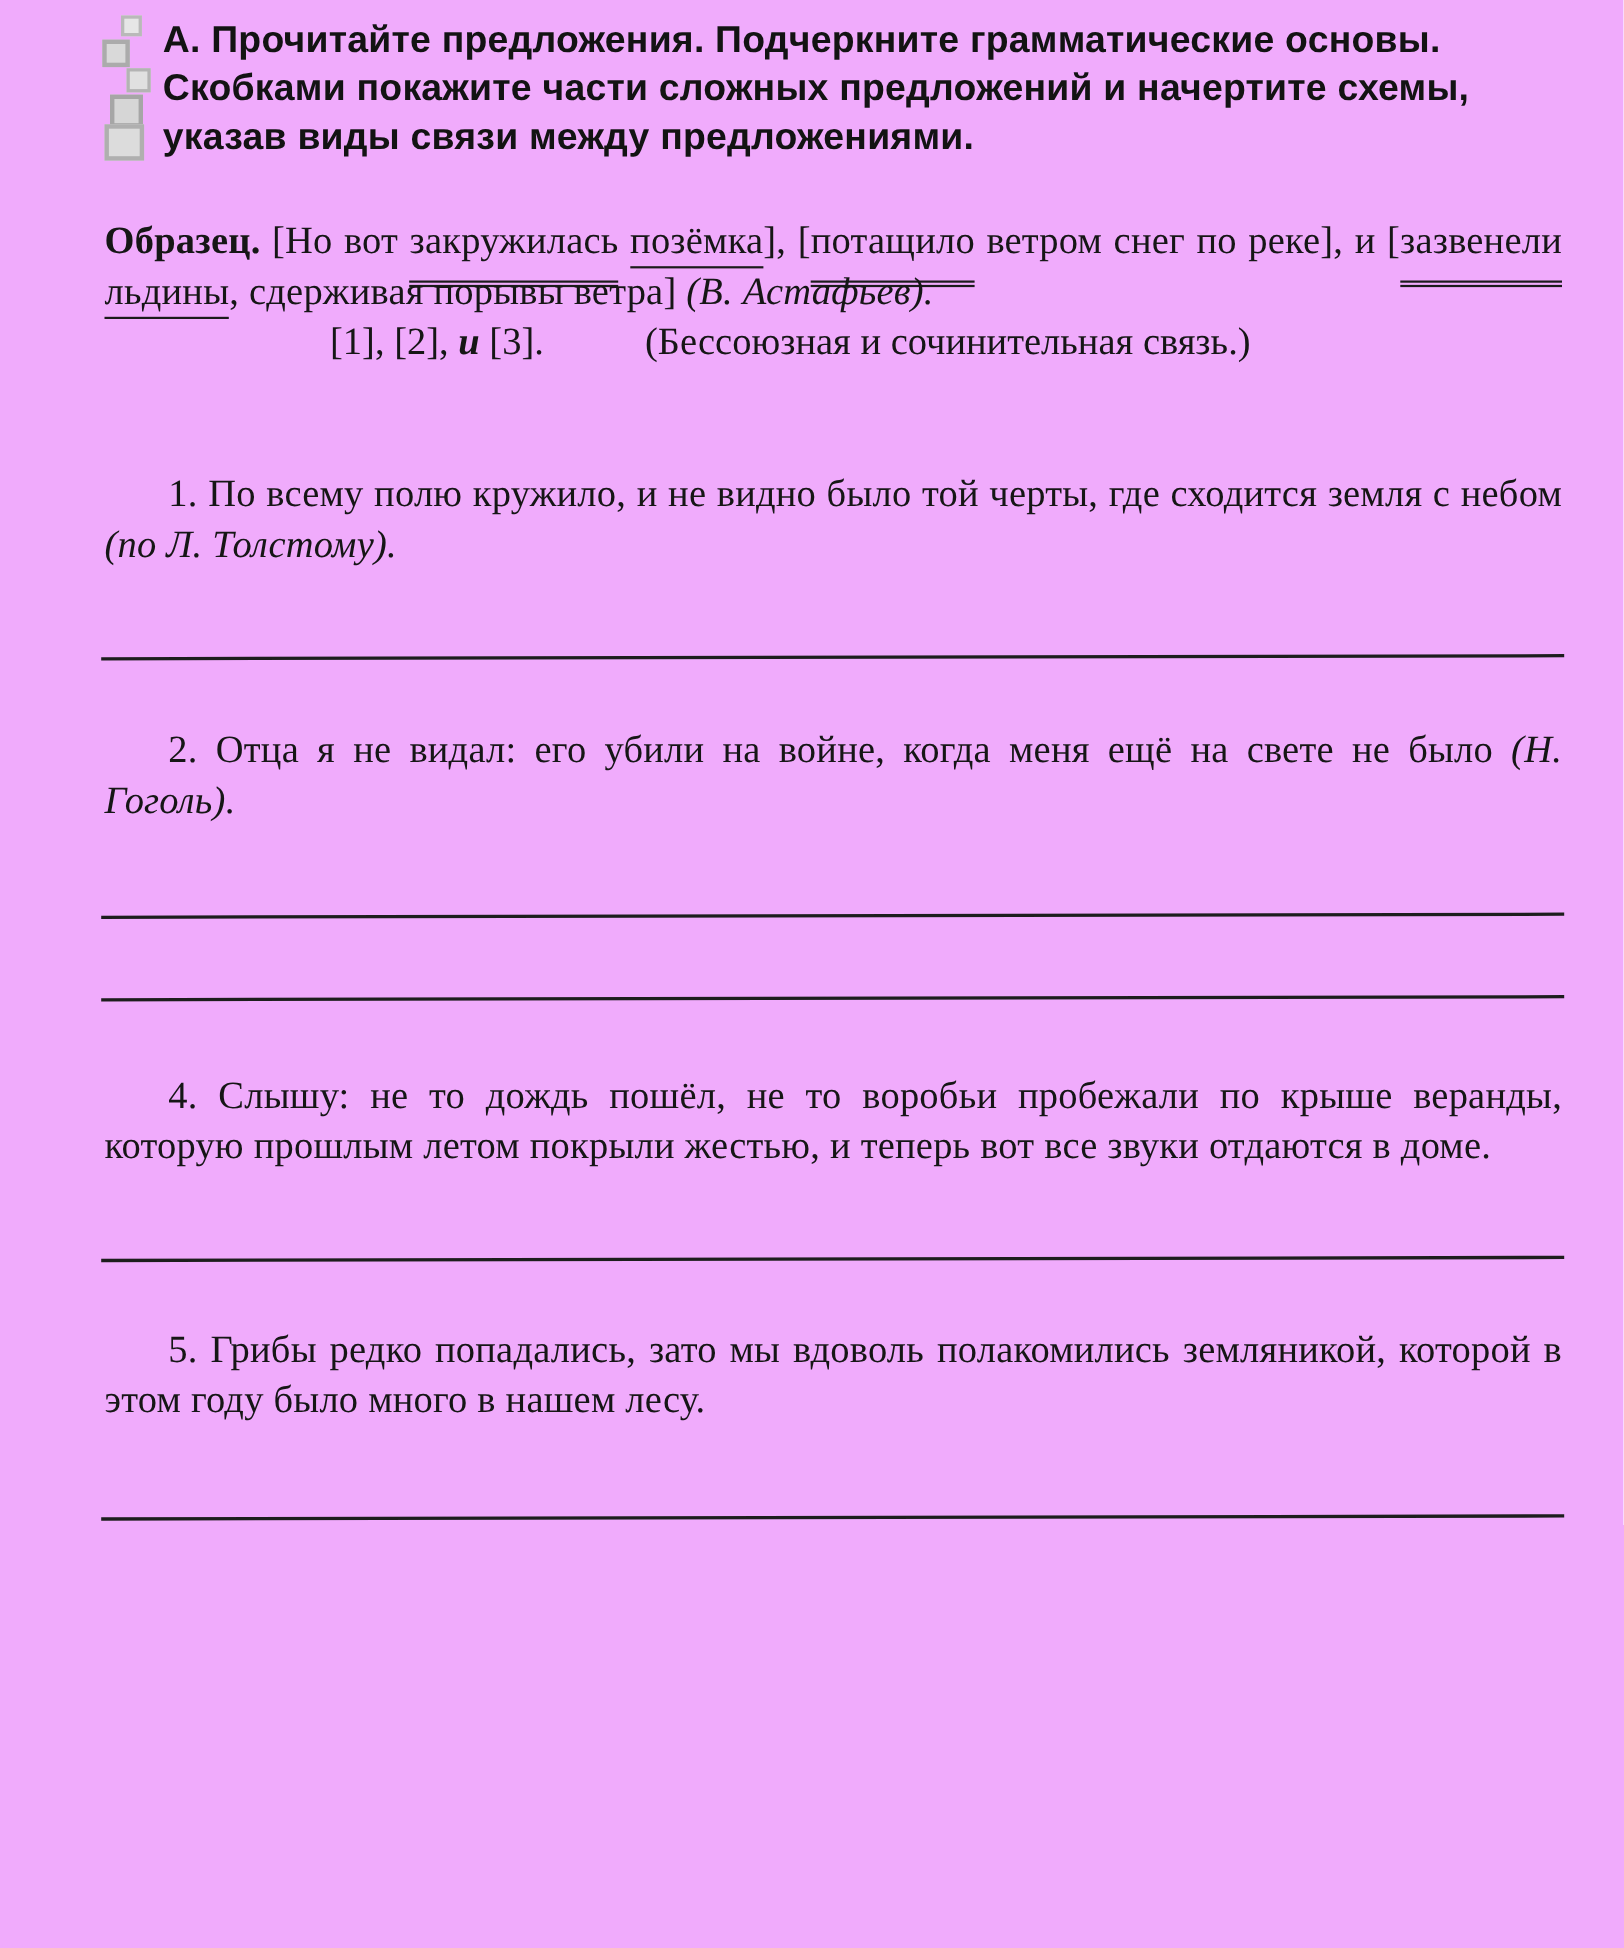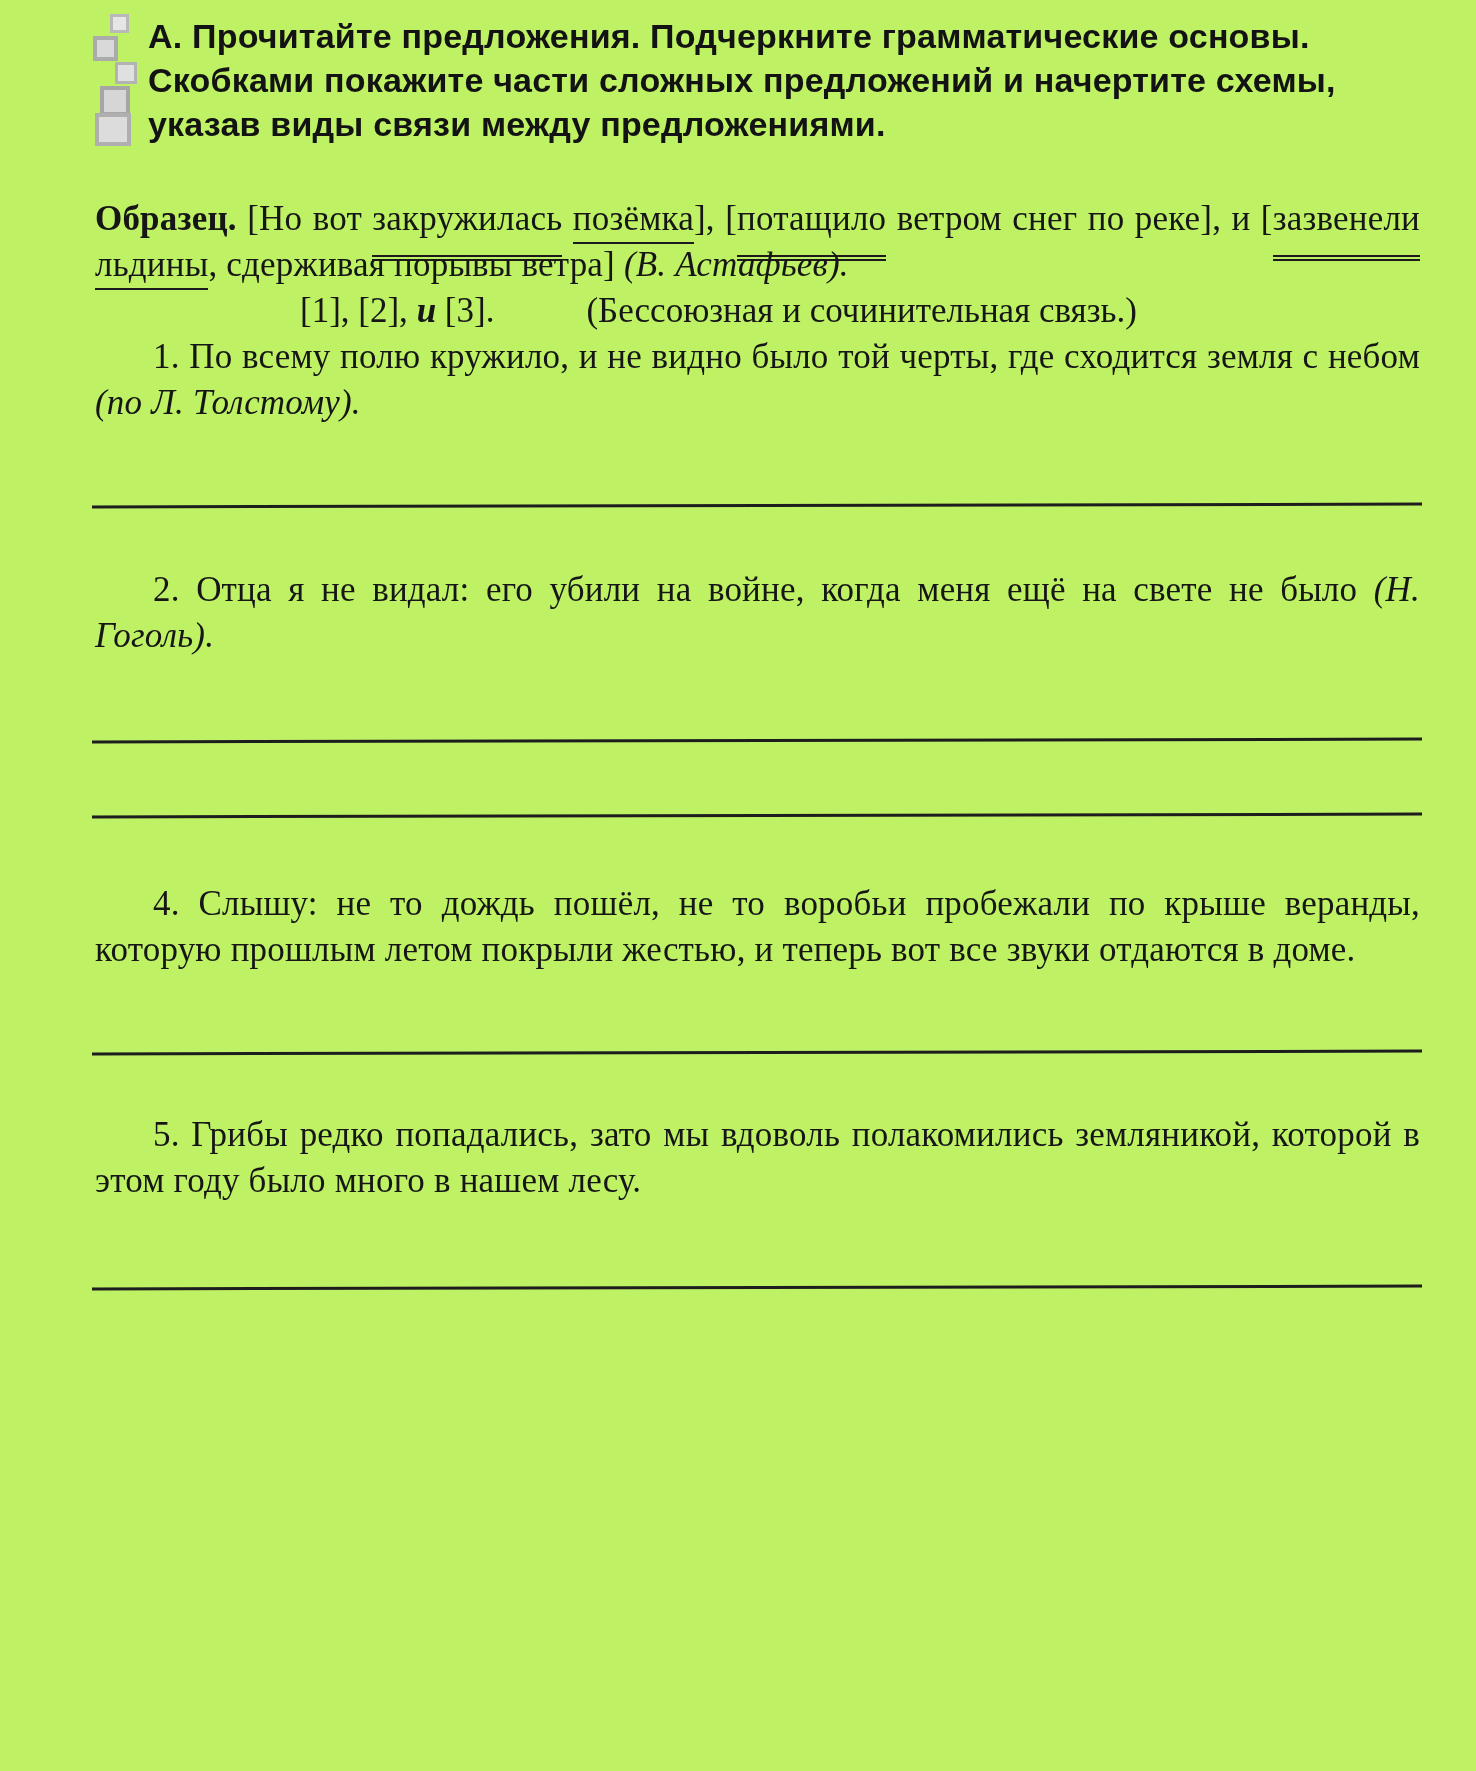--- a/index.html
+++ b/index.html
@@ -1,20 +1,20 @@
 <!DOCTYPE html>
 <html lang="ru"><head>
 <meta charset="utf-8">
 <style>
   html, body { margin: 0; padding: 0; background: #ffffff; }
   .page {
     position: relative;
     width: 1476px;
     min-height: 1771px;
-    background: #bef264;
+    background: #f0abfc;
     color: #161616;
     overflow: hidden;
   }
   
   .deco { position: absolute; left: 0; top: 0; width: 160px; height: 170px; }
   .sq { position: absolute; box-sizing: border-box; }
   .sq1 { left: 110px; top: 14px;  width: 19px; height: 19px; border: 3px solid #b9b9b9; background: #e6e6e6; }
   .sq2 { left: 93px;  top: 36px;  width: 25px; height: 25px; border: 4px solid #ababab; background: #d9d9d9; }
   .sq3 { left: 115px; top: 62px;  width: 22px; height: 22px; border: 3px solid #b3b3b3; background: #e0e0e0; }
   .sq4 { left: 100px; top: 86px;  width: 30px; height: 30px; border: 4px solid #a6a6a6; background: #d6d6d6; }
@@ -66,21 +66,21 @@
   }
   .src { font-style: italic; }
 
   .answer-line {
     height: 0;
     width: 1330px;
     margin-left: -3px;
     border-top: 3px solid #1d1d1d;
     transform: rotate(-0.12deg);
   }
-  .mt-s1 { }
+  .mt-s1 { margin-top: 92px; }
   .mt-l1 { margin-top: 78px; }
   .mt-s2 { margin-top: 60px; }
   .mt-l2 { margin-top: 80px; }
   .mt-s3 { margin-top: 62px; }
   .mt-l3 { margin-top: 72px; }
   .mt-s4 { margin-top: 64px; }
   .mt-l4 { margin-top: 78px; }
   .mt-s5 { margin-top: 58px; }
   .mt-l5 { margin-top: 82px; }
 </style>

